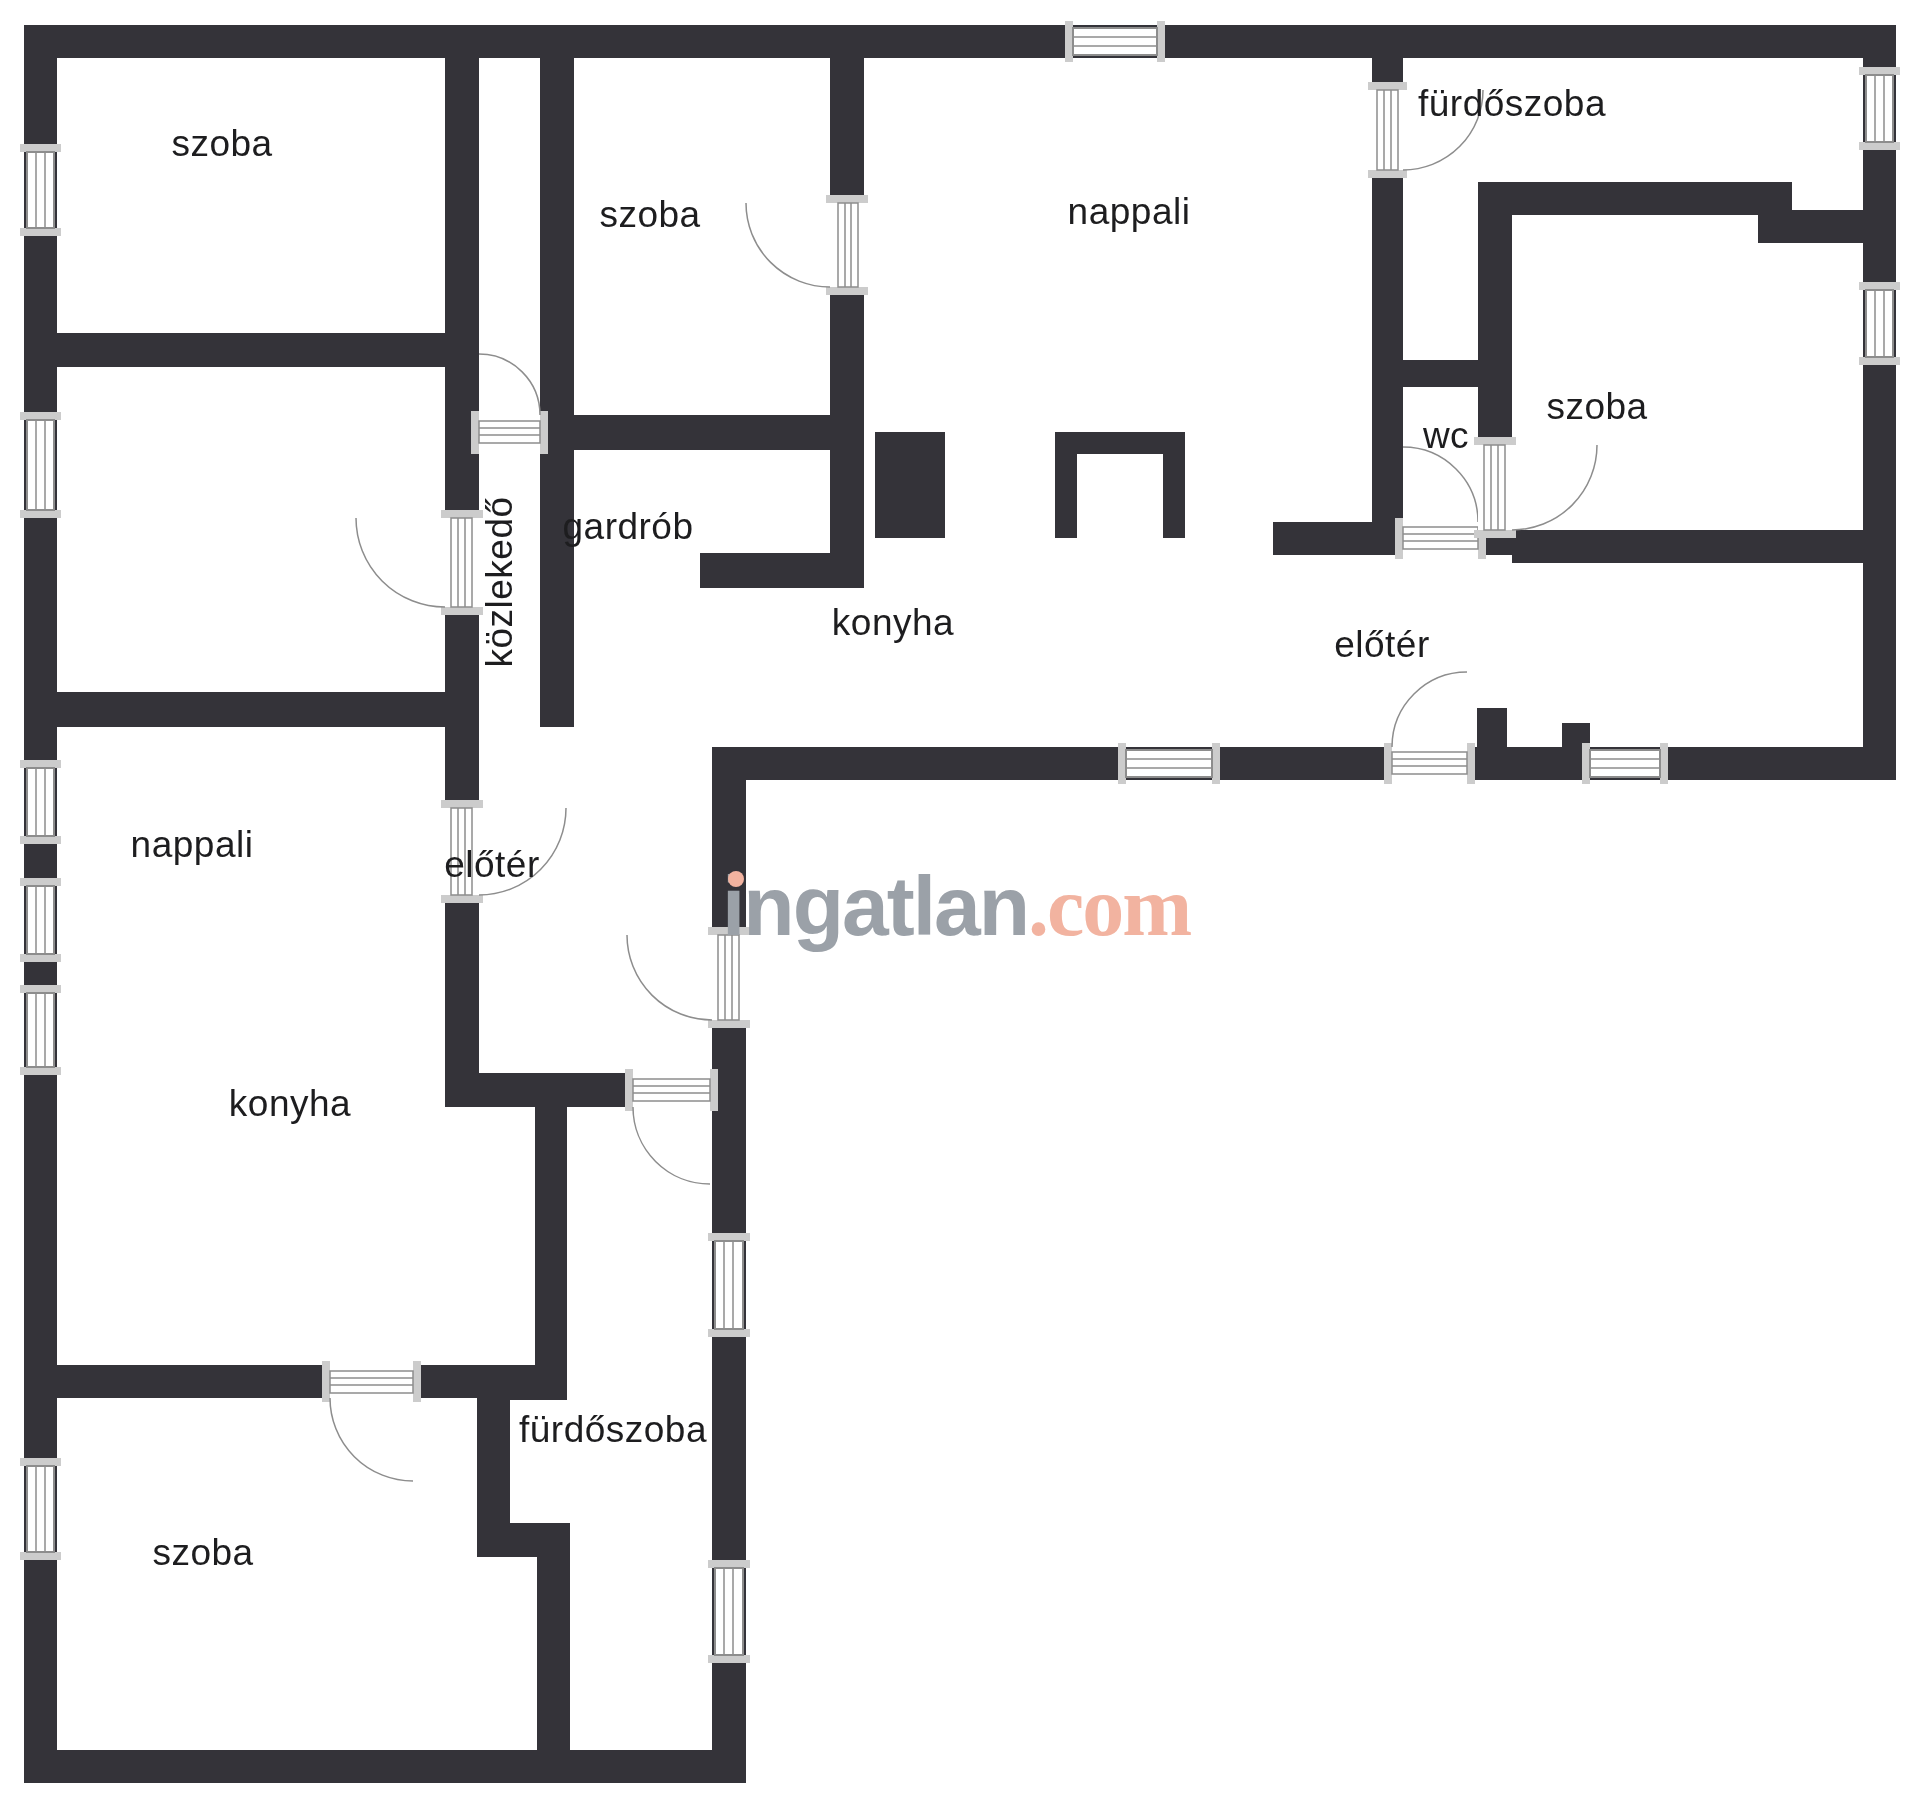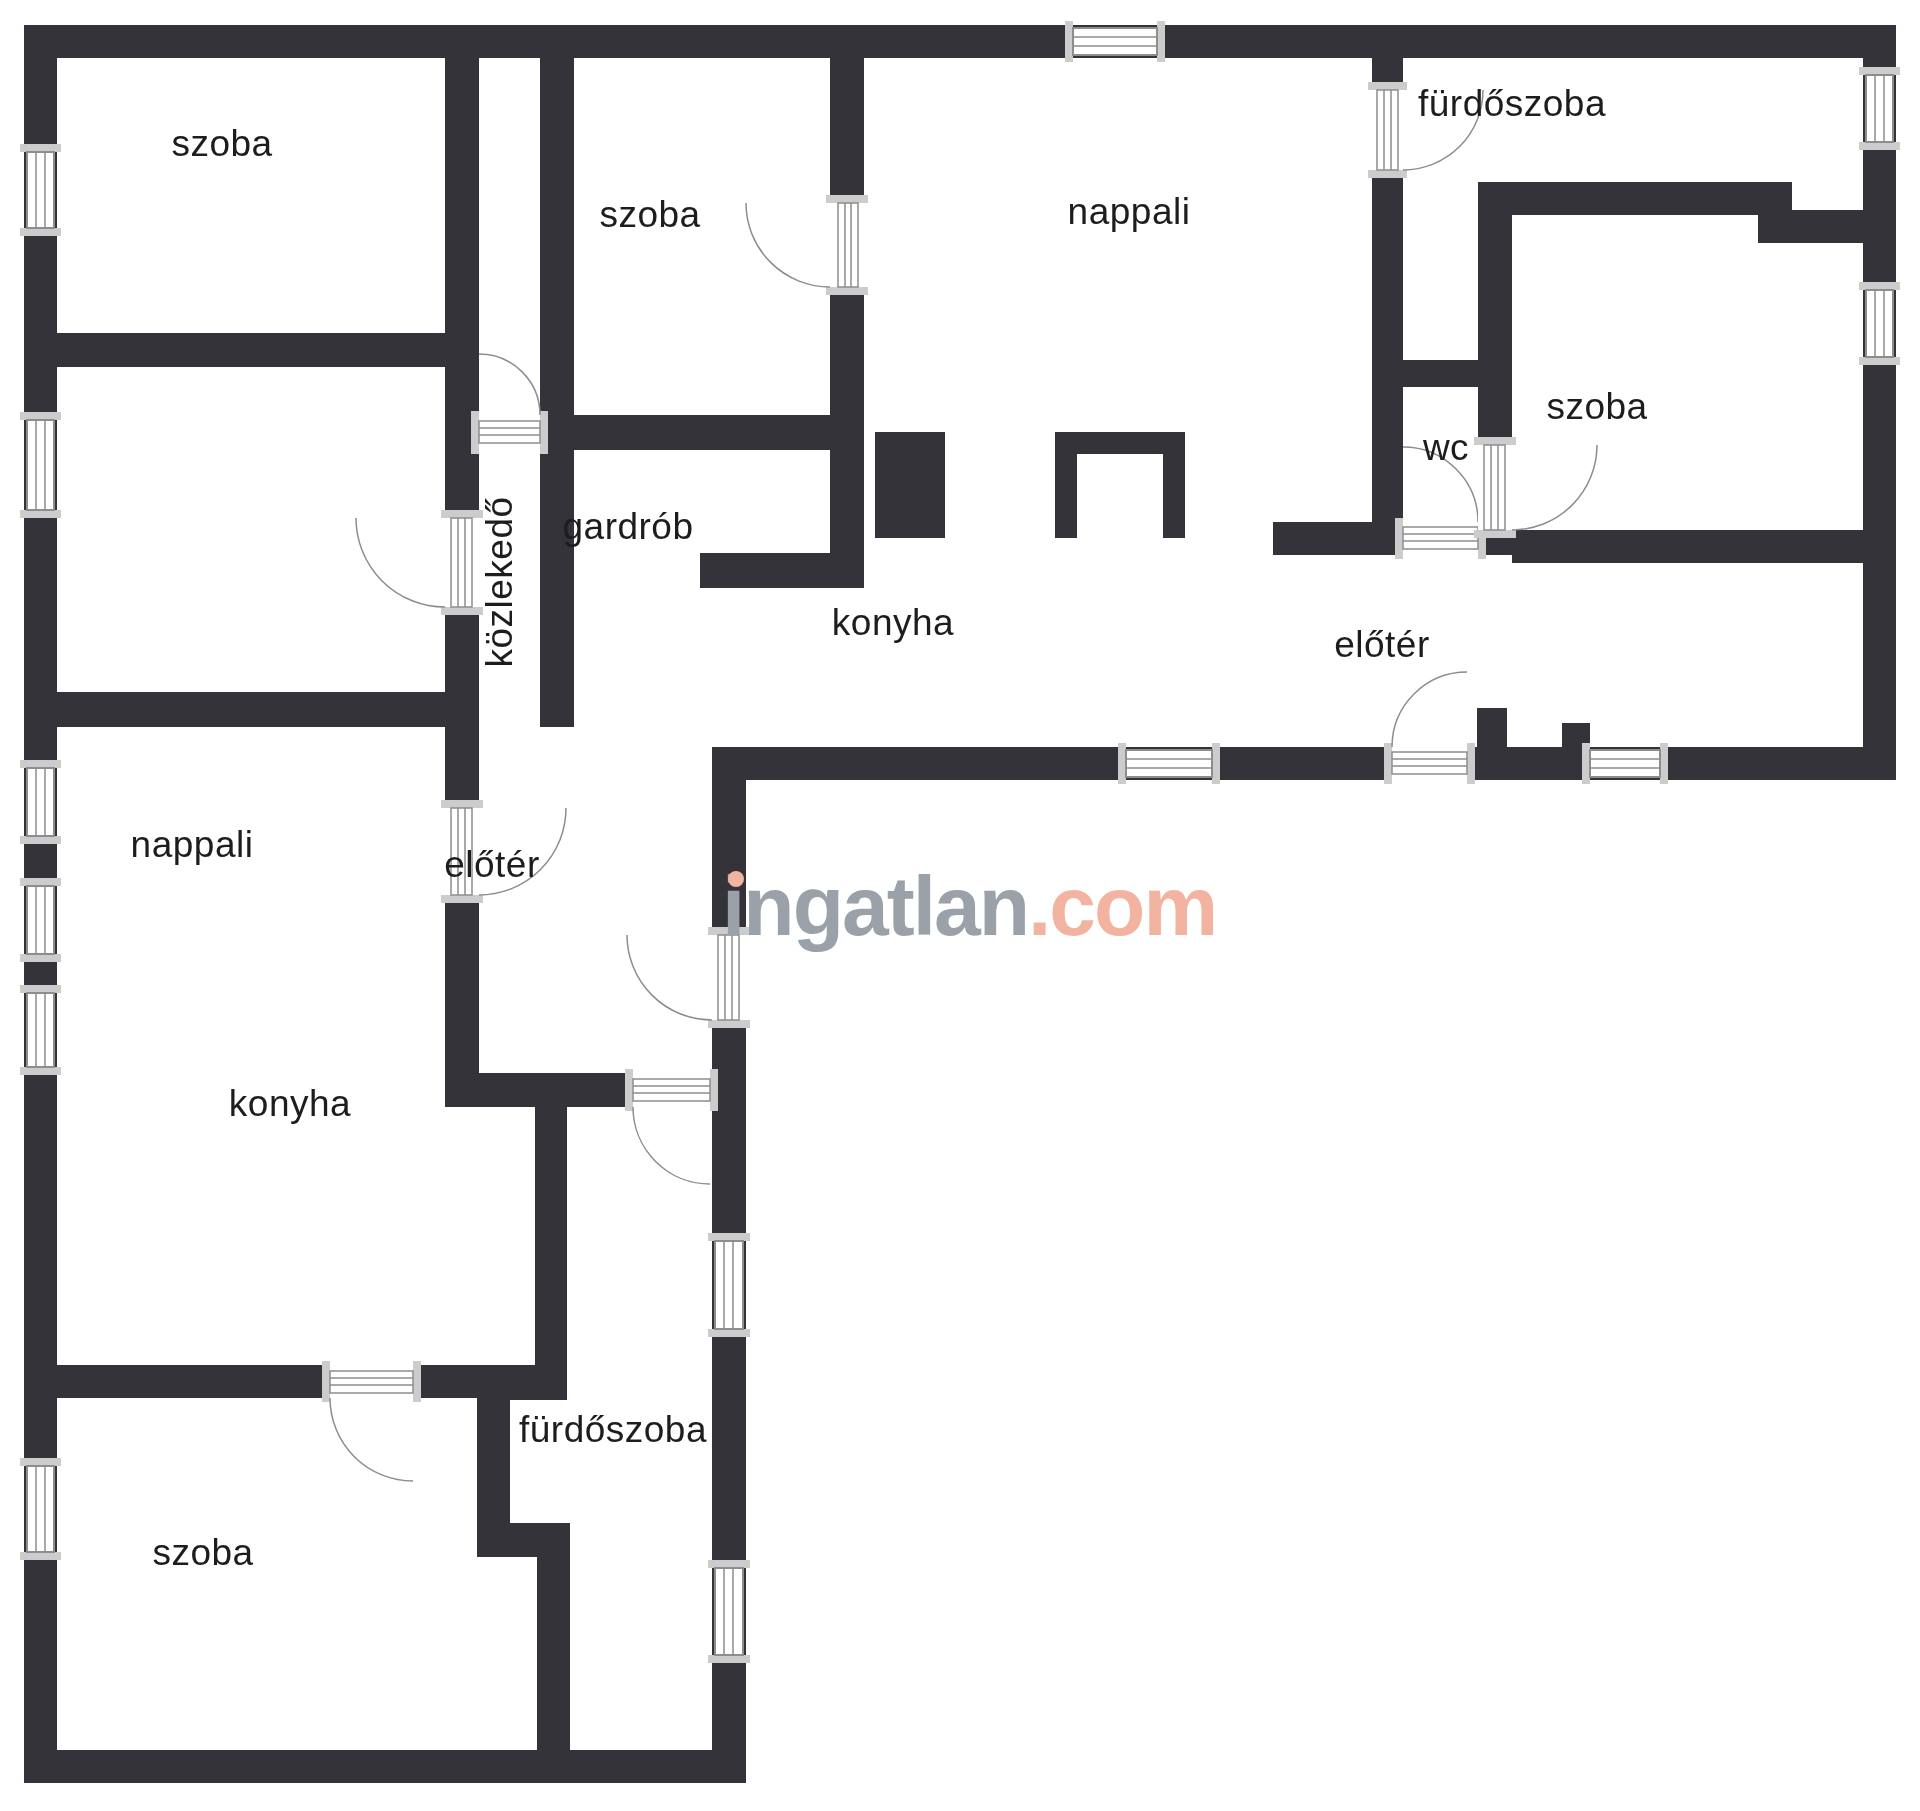--- a/index.html
+++ b/index.html
@@ -16,21 +16,21 @@
   .cap{fill:var(--jamb);}
   .pane{fill:#fff;stroke:var(--outline);stroke-width:2;}
   .mull{stroke:var(--outline);stroke-width:1.5;fill:none;}
   .leaf{fill:#fff;stroke:var(--outline);stroke-width:1.5;}
   .arc{fill:none;stroke:var(--outline);stroke-width:1.5;}
   .room-label{position:absolute;transform:translate(-50%,-50%);
     font-size:37px;font-weight:500;letter-spacing:.5px;color:var(--label);white-space:nowrap;}
   .room-label.rot{transform:translate(-50%,-50%) rotate(-90deg);}
   .wm{position:absolute;left:722px;top:858px;font-size:84px;font-weight:700;
       letter-spacing:-2px;color:var(--wmgray);white-space:nowrap;}
-  .wm .tld{color:var(--wmaccent);}
+  .wm .tld{color:var(--wmaccent);font-family:Liberation Serif, serif;}
   .wm-dot{position:absolute;left:6px;top:13px;width:16px;height:16px;border-radius:50%;
       background:var(--wmaccent);}
 </style>
 </head>
 <body>
 
 <div class="plan">
 <svg width="1920" height="1811" viewBox="0 0 1920 1811">
 
   <g>
@@ -258,21 +258,21 @@
       <path class="mull" d="M330,1378 H413 M330,1385 H413"></path>
       <path class="arc" d="M330,1398 A83,83 0 0 0 413,1481"></path>
     </g>
   </g>
 </svg>
 
   <div class="room-label" style="left:222px;top:144px">szoba</div>
   <div class="room-label" style="left:650px;top:215px">szoba</div>
   <div class="room-label" style="left:1129px;top:212px">nappali</div>
   <div class="room-label" style="left:1512px;top:104px">fürdőszoba</div>
-  <div class="room-label" style="left:1446px;top:448px">wc</div>
+  <div class="room-label" style="left:1446px;top:436px">wc</div>
   <div class="room-label" style="left:1597px;top:407px">szoba</div>
   <div class="room-label rot" style="left:500px;top:582px">közlekedő</div>
   <div class="room-label" style="left:628px;top:527px">gardrób</div>
   <div class="room-label" style="left:893px;top:623px">konyha</div>
   <div class="room-label" style="left:1382px;top:645px">előtér</div>
   <div class="room-label" style="left:192px;top:845px">nappali</div>
   <div class="room-label" style="left:492px;top:865px">előtér</div>
   <div class="room-label" style="left:290px;top:1104px">konyha</div>
   <div class="room-label" style="left:613px;top:1430px">fürdőszoba</div>
   <div class="room-label" style="left:203px;top:1553px">szoba</div>

